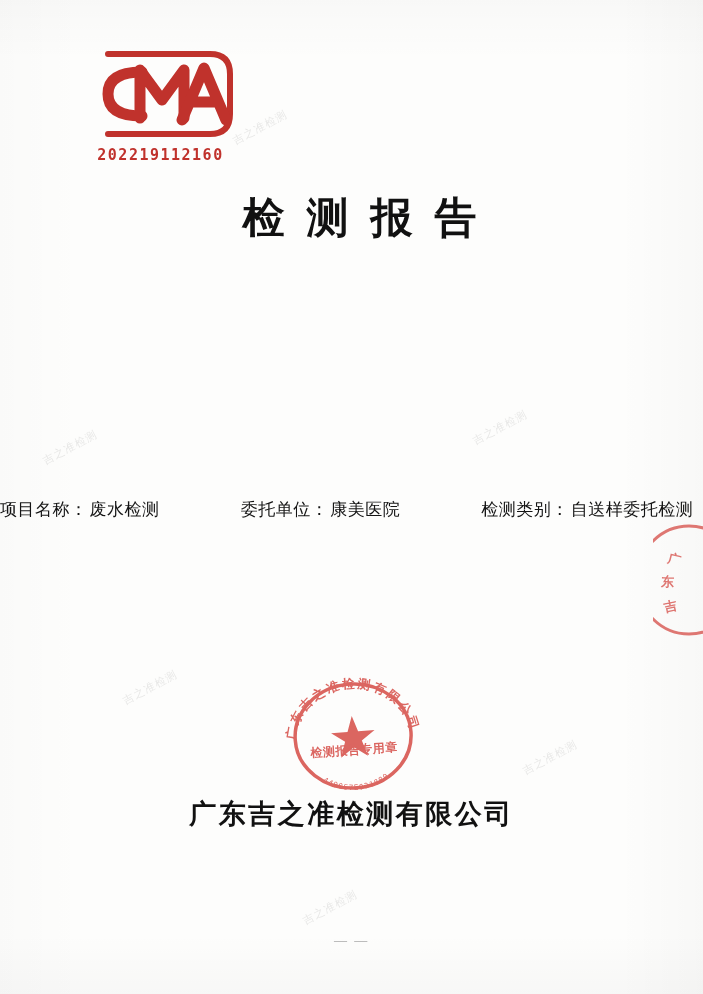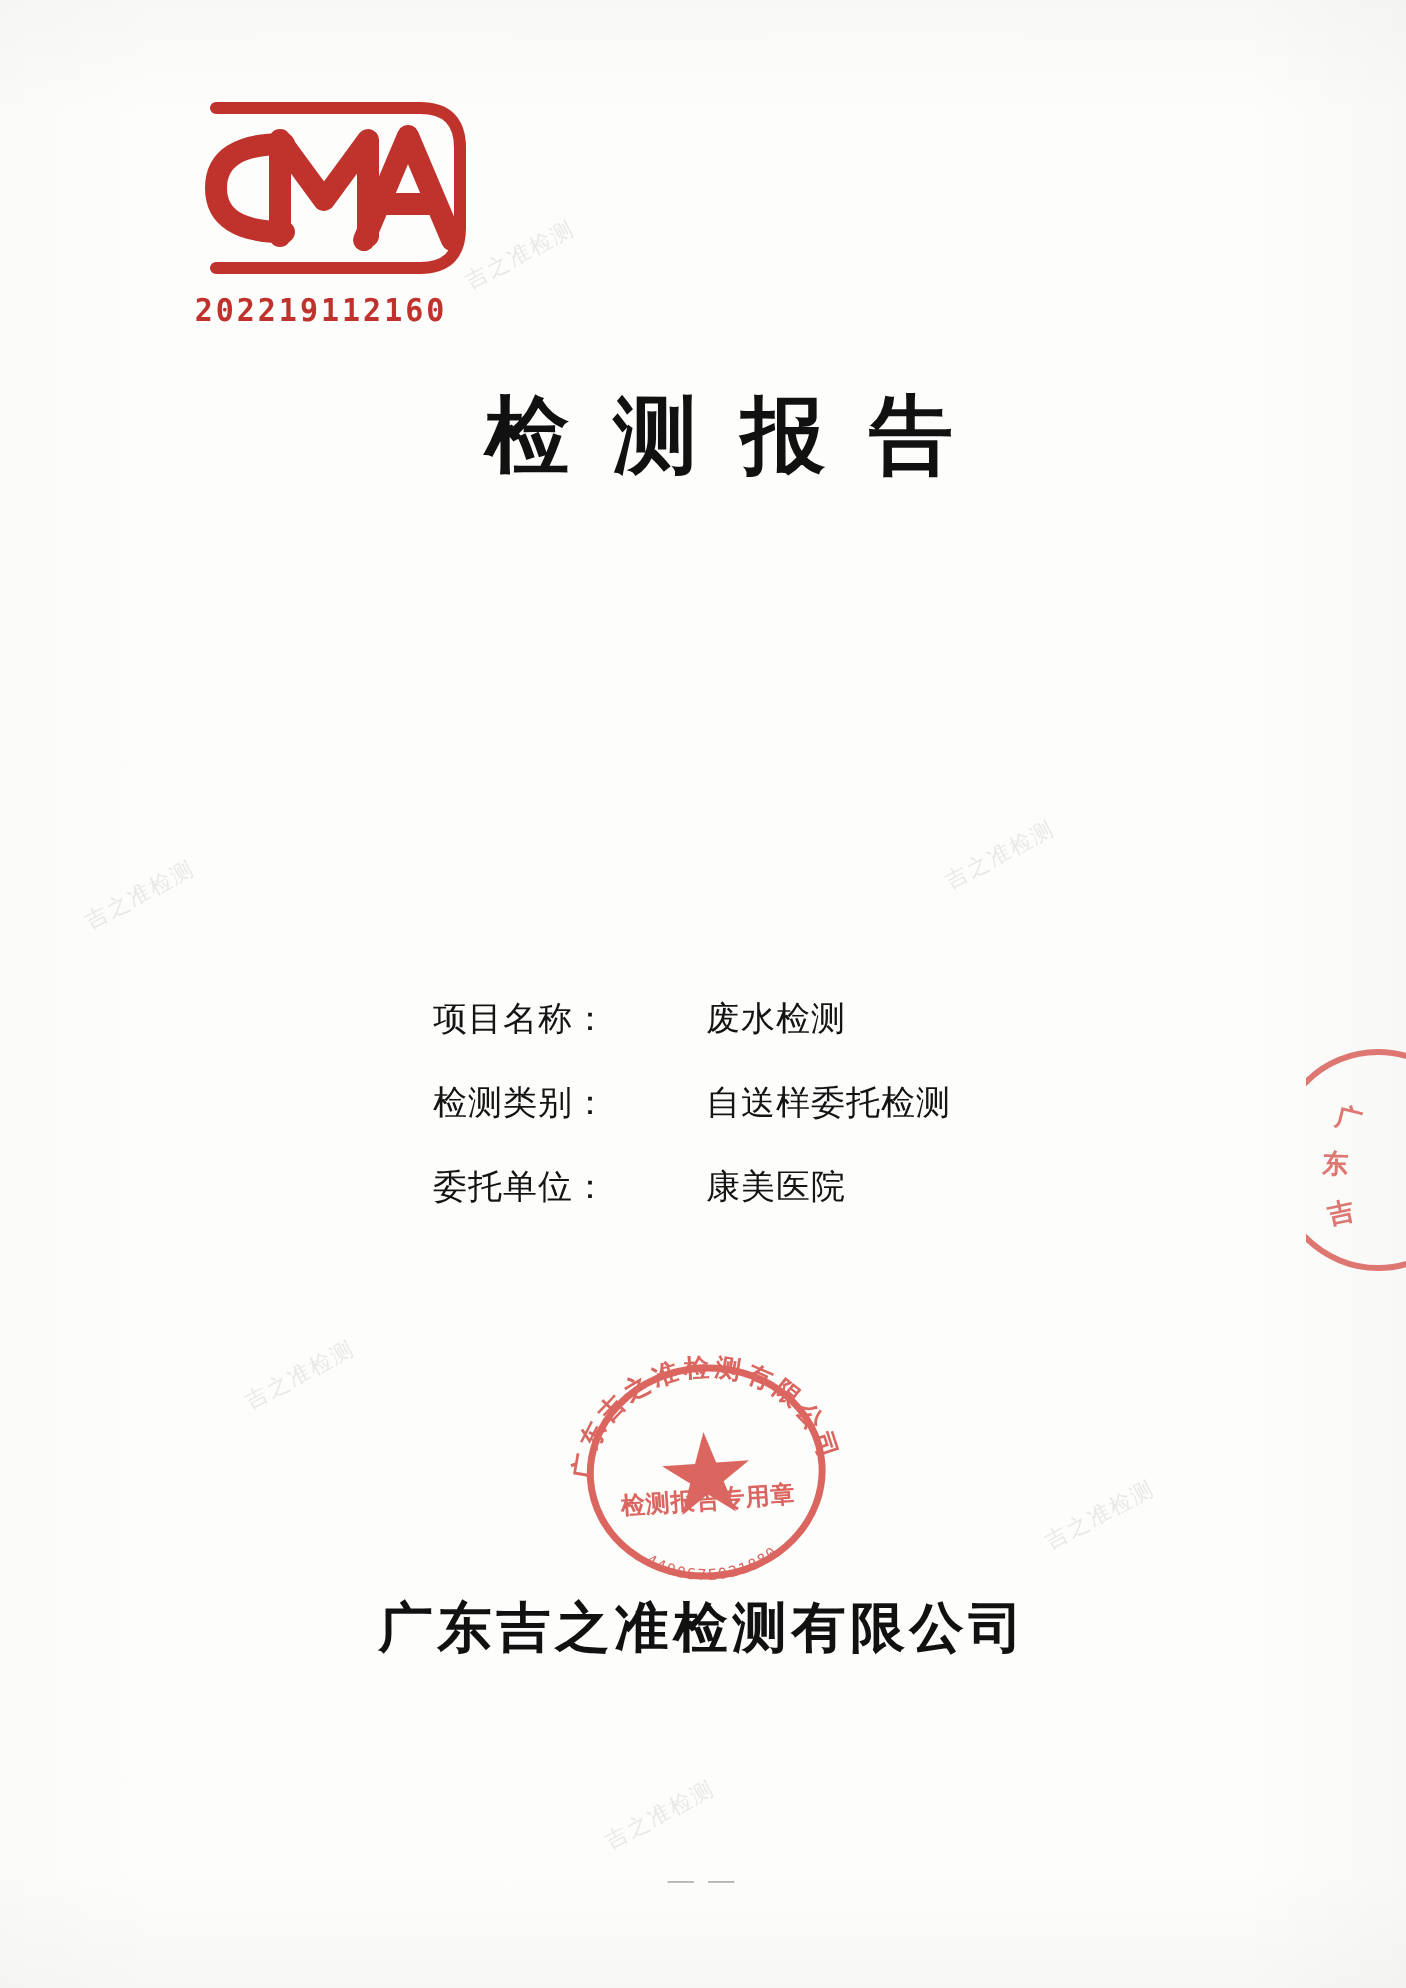--- a/index.html
+++ b/index.html
@@ -86,41 +86,39 @@
     font-family: "DejaVu Serif", "Liberation Serif", serif;
   }
 
   
   .fields {
     position: absolute;
     top: 498px;
     left: 0;
     right: 0;
     display: flex;
-    flex-direction: column;
-    align-items: center;
+    flex-direction: row;
     gap: 19px;
   }
   .field-row {
     display: flex;
     align-items: baseline;
     width: 270px;
     font-size: 17px;
     font-family: "DejaVu Serif", "Liberation Serif", serif;
     color: #141414;
   }
   .field-label {
     white-space: nowrap;
     letter-spacing: 0.5px;
   }
   .field-value {
     white-space: nowrap;
     letter-spacing: 0.5px;
     padding-left: 2px;
-    margin-left: 47px;
   }
 
   
   .company-name {
     position: absolute;
     top: 796px;
     left: 0;
     right: 0;
     text-align: center;
     font-family: "DejaVu Serif", "Liberation Serif", serif;
@@ -207,26 +205,26 @@
 
   <div class="doc-title">检测报告</div>
 
 
   <div class="fields">
     <div class="field-row">
       <span class="field-label">项目名称：</span>
       <span class="field-value">废水检测</span>
     </div>
     <div class="field-row">
+      <span class="field-label">委托单位：</span>
+      <span class="field-value">康美医院</span>
+    </div>
+    <div class="field-row">
       <span class="field-label">检测类别：</span>
       <span class="field-value">自送样委托检测</span>
-    </div>
-    <div class="field-row">
-      <span class="field-label">委托单位：</span>
-      <span class="field-value">康美医院</span>
     </div>
   </div>
 
   <div class="seal">
     <svg width="148" height="125" viewBox="0 0 148 125" xmlns="http://www.w3.org/2000/svg">
       <defs>
         <path id="outerArc" d="M 16,68 A 58,52 0 1 1 132,68"></path>
         <path id="codeArc" d="M 22,72 A 52,46 0 0 0 126,72"></path>
       </defs>
       <ellipse cx="74" cy="64" rx="58" ry="52" fill="none" stroke="#d4453f" stroke-width="3.5"></ellipse>

